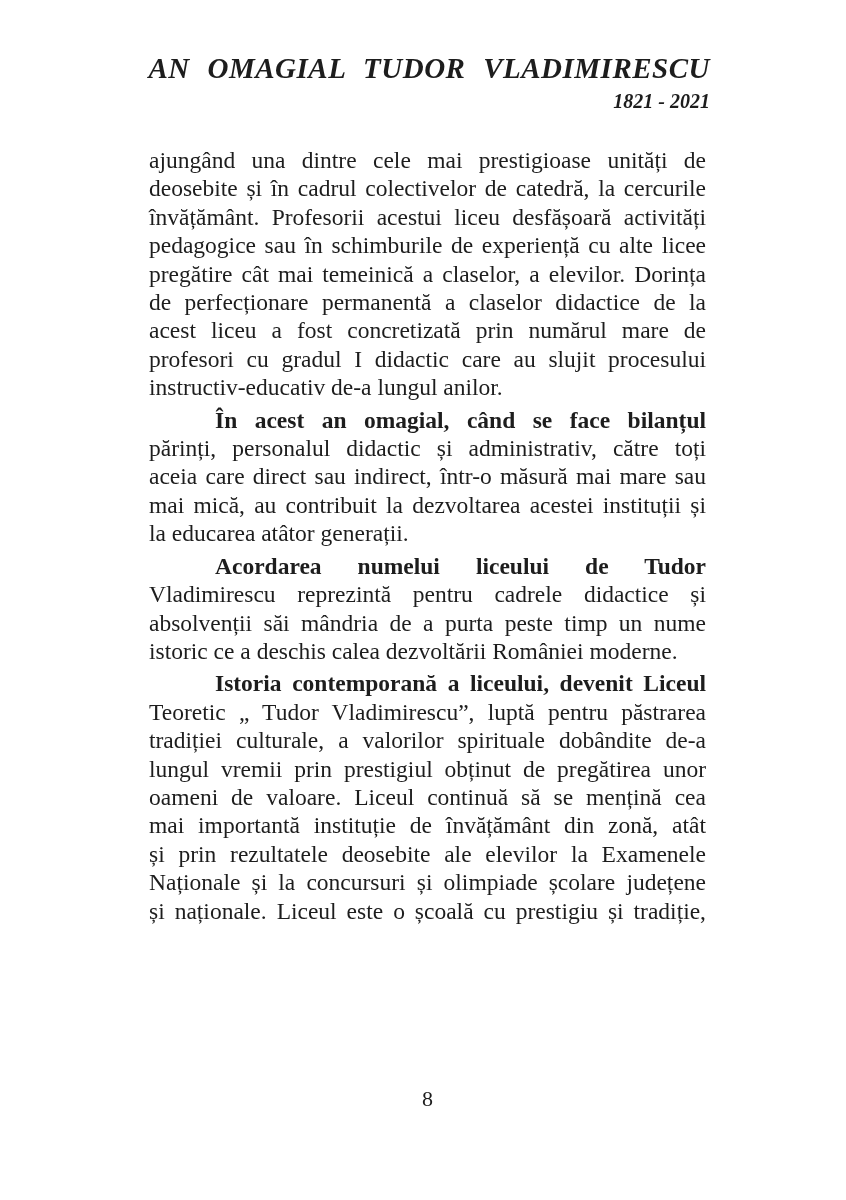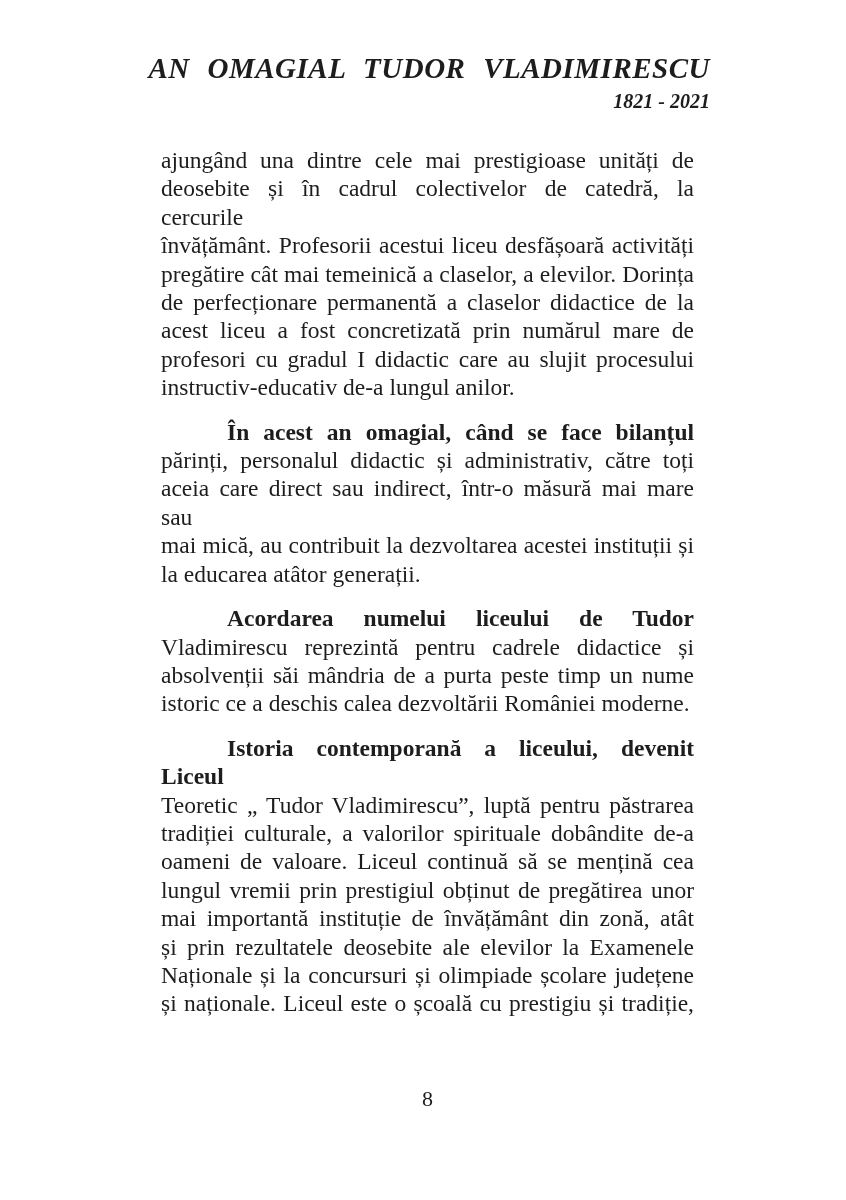--- a/index.html
+++ b/index.html
@@ -41,21 +41,21 @@
     line-height: 31px;
     font-weight: bold;
     font-style: italic;
   }
   .bodytext {
     margin-top: 29px;
     font-size: 23.5px;
     line-height: 28.4px;
   }
   .para {
-    margin: 16px;
+    margin: 4px;
   }
   .line {
     text-align: justify;
     text-align-last: justify;
   }
   .line.no-justify {
     text-align-last: left;
   }
   .line.indent {
     text-indent: 66px;
@@ -78,20 +78,21 @@
   <div class="content">
     <header class="header">
       <div class="title1">AN OMAGIAL TUDOR VLADIMIRESCU</div>
       <div class="title2">1821 - 2021</div>
     </header>
     <main class="bodytext">
         <div class="para">
           <div class="line">ajungând una dintre cele mai prestigioase unități de</div>
           <div class="line">deosebite și în cadrul colectivelor de catedră, la cercurile</div>
           <div class="line">învățământ. Profesorii acestui liceu desfășoară activități</div>
+          <div class="line">pedagogice sau în schimburile de experiență cu alte licee</div>
           <div class="line">pregătire cât mai temeinică a claselor, a elevilor. Dorința</div>
           <div class="line">de perfecționare permanentă a claselor didactice de la</div>
           <div class="line">acest liceu a fost concretizată prin numărul mare de</div>
           <div class="line">profesori cu gradul I didactic care au slujit procesului</div>
           <div class="line no-justify">instructiv-educativ de-a lungul anilor.</div>
         </div>
         <div class="para">
           <div class="line indent">În acest an omagial, când se face bilanțul</div>
           <div class="line">părinți, personalul didactic și administrativ, către toți</div>
           <div class="line">aceia care direct sau indirect, într-o măsură mai mare sau</div>
@@ -101,22 +102,22 @@
         <div class="para">
           <div class="line indent">Acordarea numelui liceului de Tudor</div>
           <div class="line">Vladimirescu reprezintă pentru cadrele didactice și</div>
           <div class="line">absolvenții săi mândria de a purta peste timp un nume</div>
           <div class="line no-justify">istoric ce a deschis calea dezvoltării României moderne.</div>
         </div>
         <div class="para">
           <div class="line indent">Istoria contemporană a liceului, devenit Liceul</div>
           <div class="line">Teoretic „ Tudor Vladimirescu”, luptă pentru păstrarea</div>
           <div class="line">tradiției culturale, a valorilor spirituale dobândite de-a</div>
+          <div class="line">lungul vremii prin prestigiul obținut de pregătirea unor</div>
           <div class="line">oameni de valoare. Liceul continuă să se mențină cea</div>
-          <div class="line">lungul vremii prin prestigiul obținut de pregătirea unor</div>
           <div class="line">mai importantă instituție de învățământ din zonă, atât</div>
           <div class="line">și prin rezultatele deosebite ale elevilor la Examenele</div>
           <div class="line">Naționale și la concursuri și olimpiade școlare județene</div>
           <div class="line">și naționale. Liceul este o școală cu prestigiu și tradiție,</div>
         </div>
       </main>
   </div>
   <footer class="pagenum">8</footer>
 </div>
 

